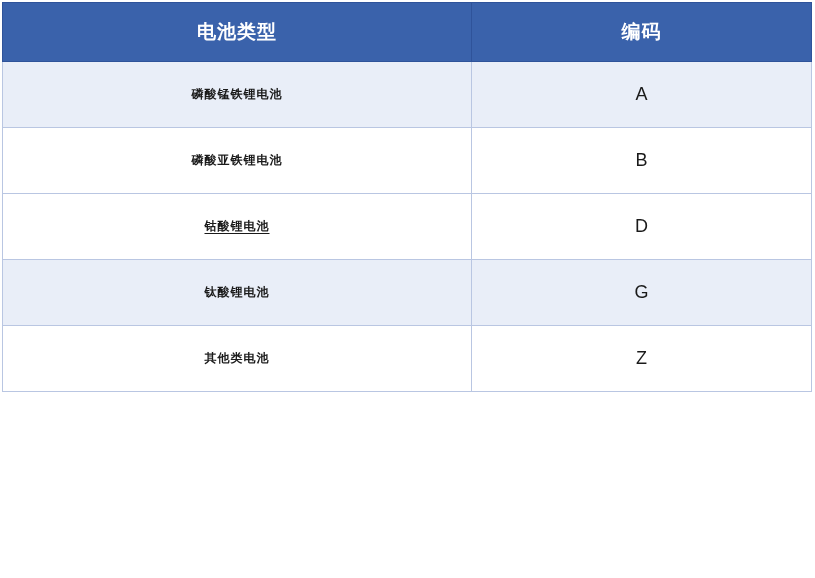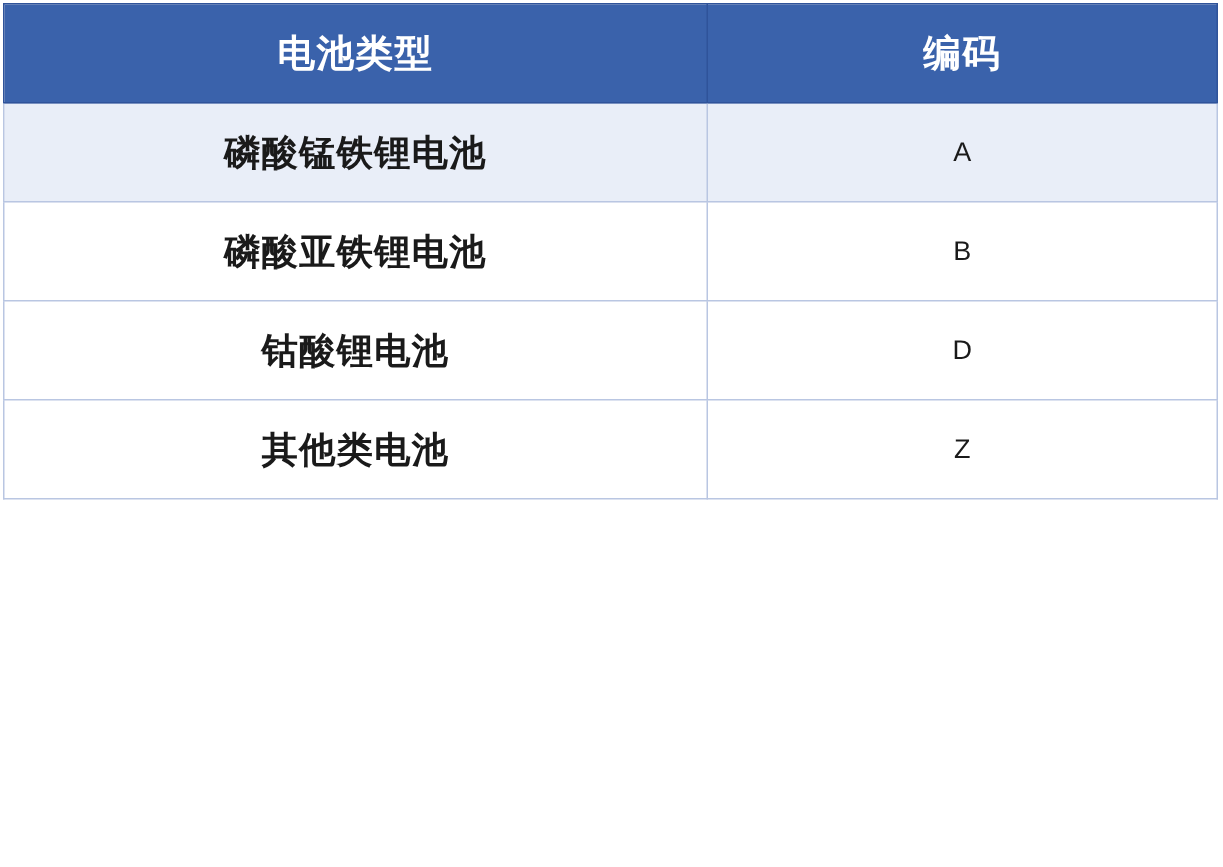--- a/index.html
+++ b/index.html
@@ -25,21 +25,21 @@
     margin: 2px 0 0 2px;
   }
   table.battery-table col.col-type { width: 469px; }
   table.battery-table col.col-code { width: 340px; }
 
   thead tr.header-row {
     background: #3a62ab;
   }
   thead th {
     color: #ffffff;
-    font-size: 25px;
+    font-size: 19px;
     font-weight: bold;
     text-align: center;
     padding: 16px 0 16px 0;
     border: 1px solid #2f539a;
     letter-spacing: 1px;
   }
   tbody td {
     text-align: center;
     border-left: 1px solid #b9c6e2;
     border-right: 1px solid #b9c6e2;
@@ -49,31 +49,32 @@
     vertical-align: middle;
   }
   tbody tr.row-shaded td {
     background: #e9eef8;
   }
   tbody tr.row-plain td {
     background: #ffffff;
     margin-left: 48px;
   }
   td.cell-type {
-    font-size: 24px;
+    font-size: 12px;
     font-weight: bold;
     color: #1a1a1a;
     letter-spacing: 1px;
   }
   td.cell-code {
     font-size: 18px;
     font-weight: normal;
     color: #1a1a1a;
   }
   .underlined {
+    text-decoration: underline;
     text-underline-offset: 3px;
     text-align: center;
   }
 </style>
 </head>
 <body>
 
 <div class="table-wrap">
   <table class="battery-table">
     <colgroup>
@@ -92,19 +93,23 @@
         <td class="cell-code">A</td>
       </tr>
       <tr class="row-plain">
         <td class="cell-type">磷酸亚铁锂电池</td>
         <td class="cell-code">B</td>
       </tr>
       <tr class="row-plain">
         <td class="cell-type"><span class="underlined">钴酸锂电池</span></td>
         <td class="cell-code">D</td>
       </tr>
+      <tr class="row-shaded">
+        <td class="cell-type">钛酸锂电池</td>
+        <td class="cell-code">G</td>
+      </tr>
       <tr class="row-plain">
         <td class="cell-type">其他类电池</td>
         <td class="cell-code">Z</td>
       </tr>
     </tbody>
   </table>
 </div>
 
 </body></html>

